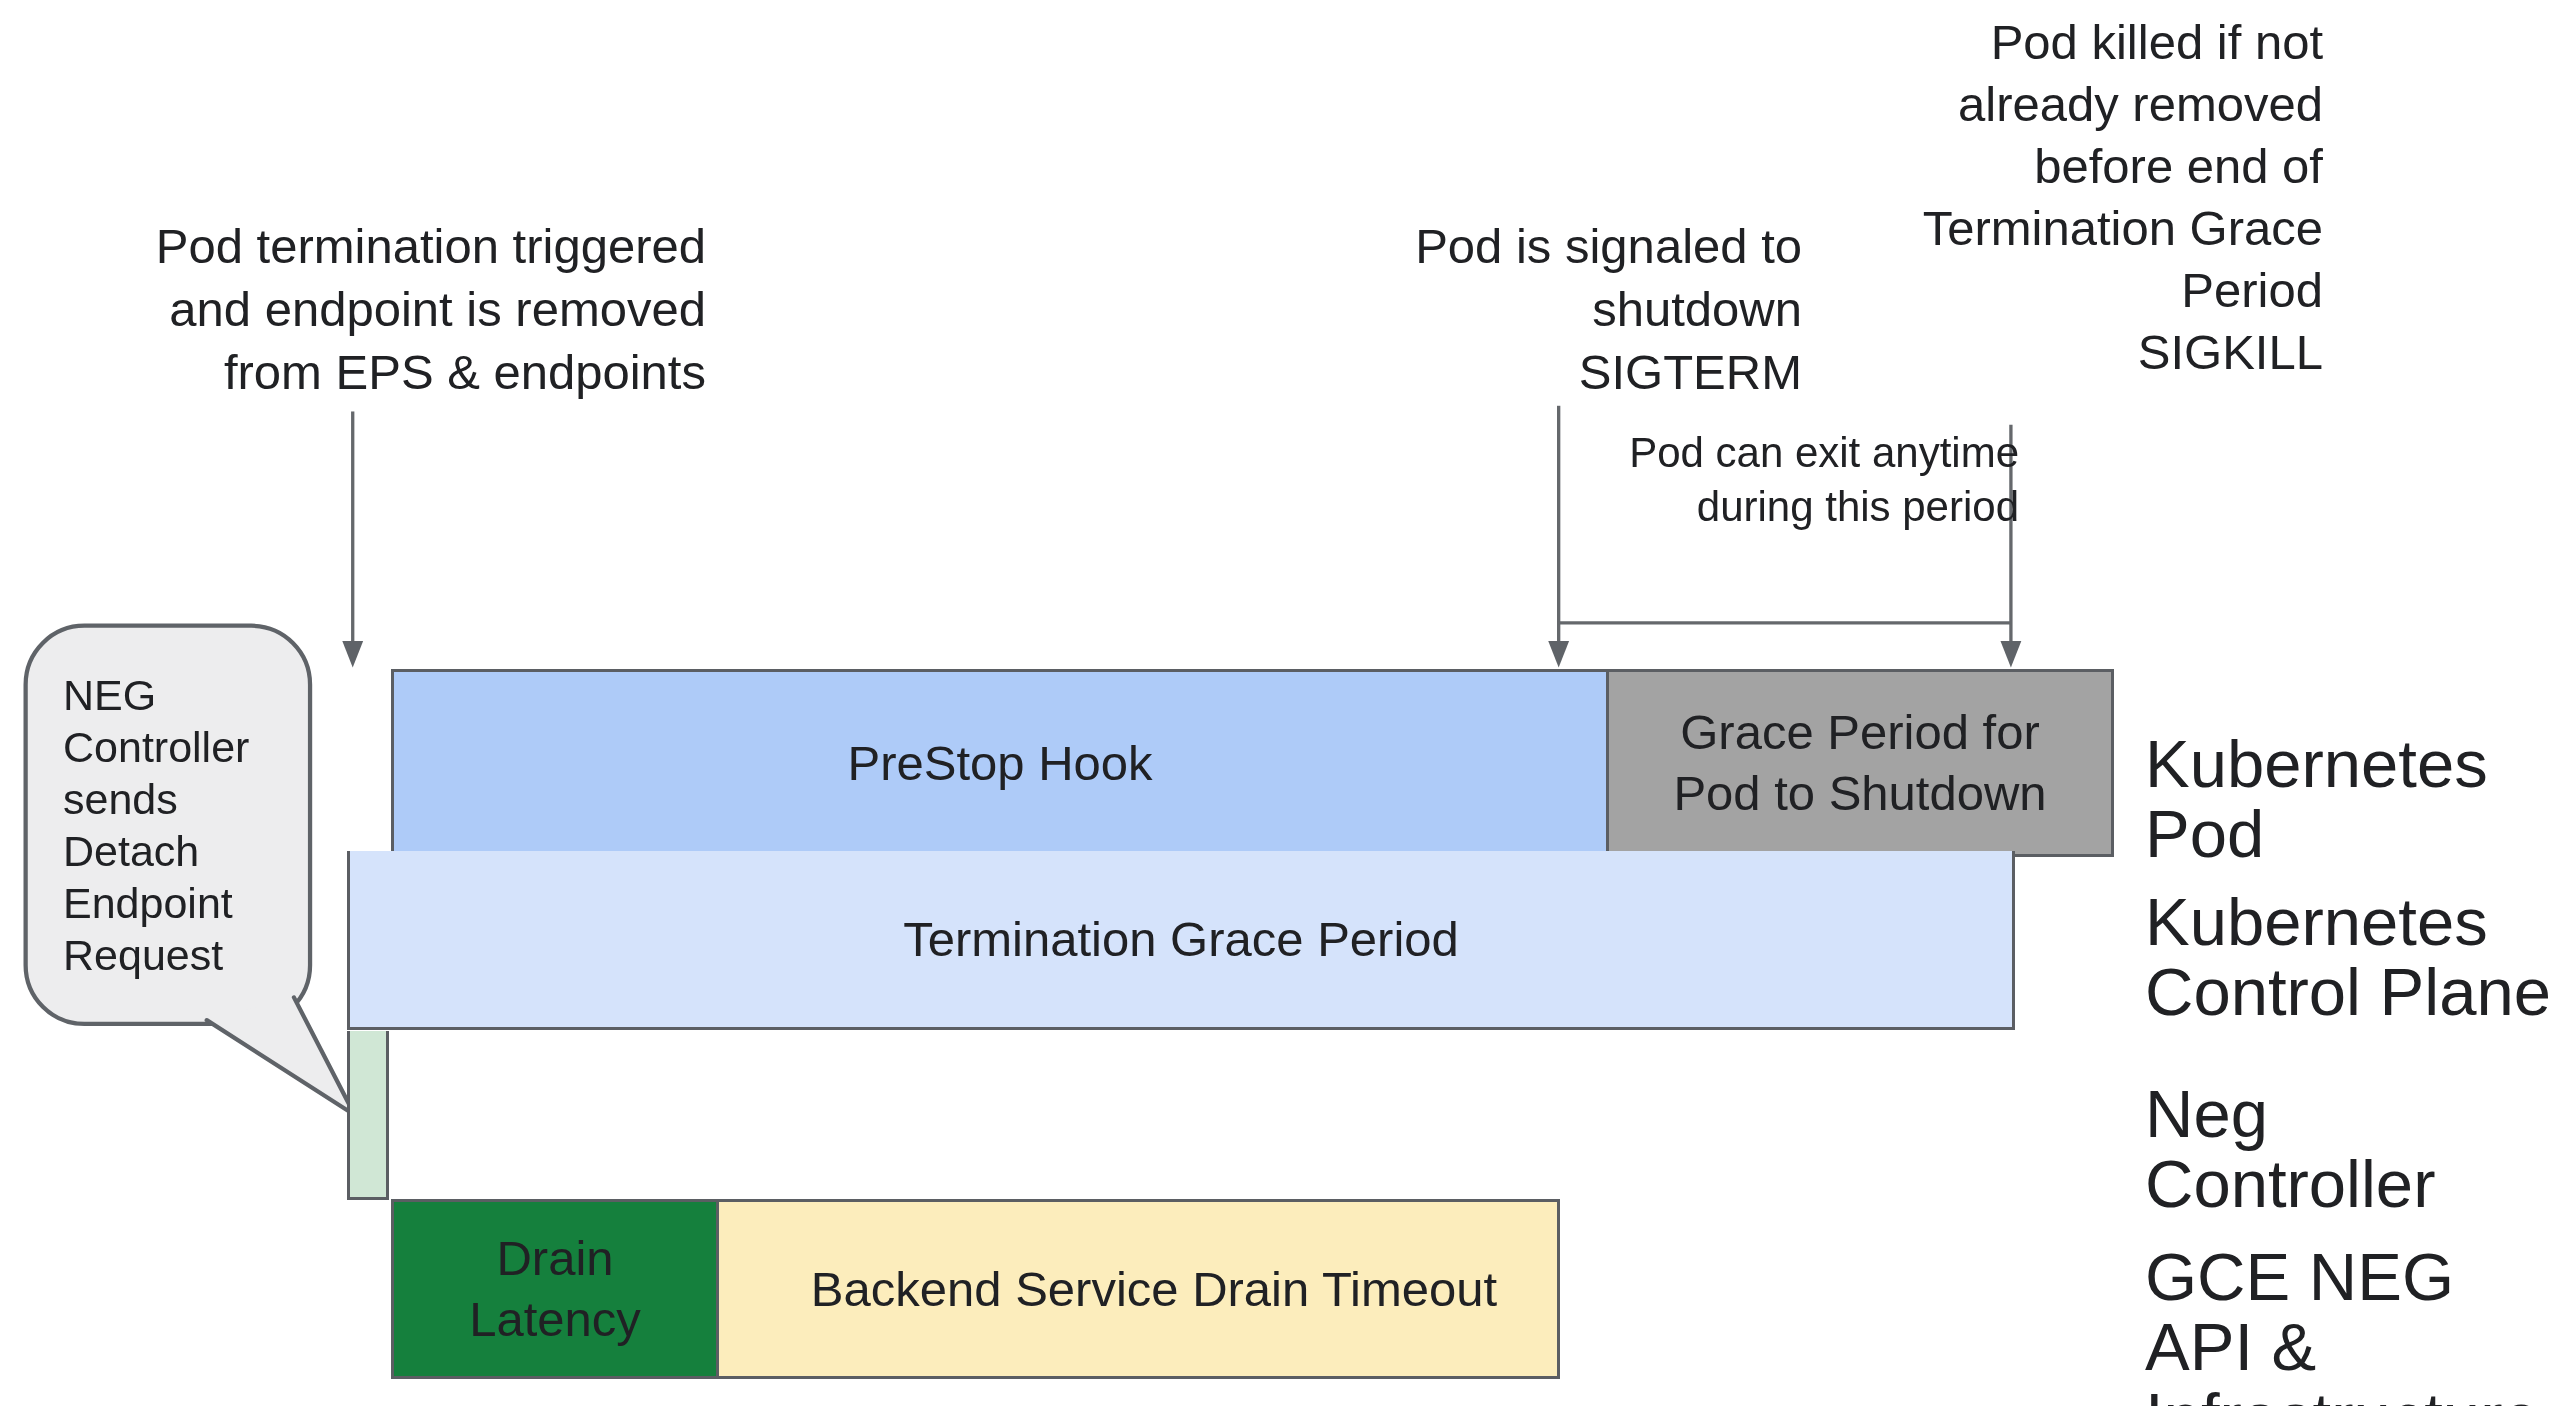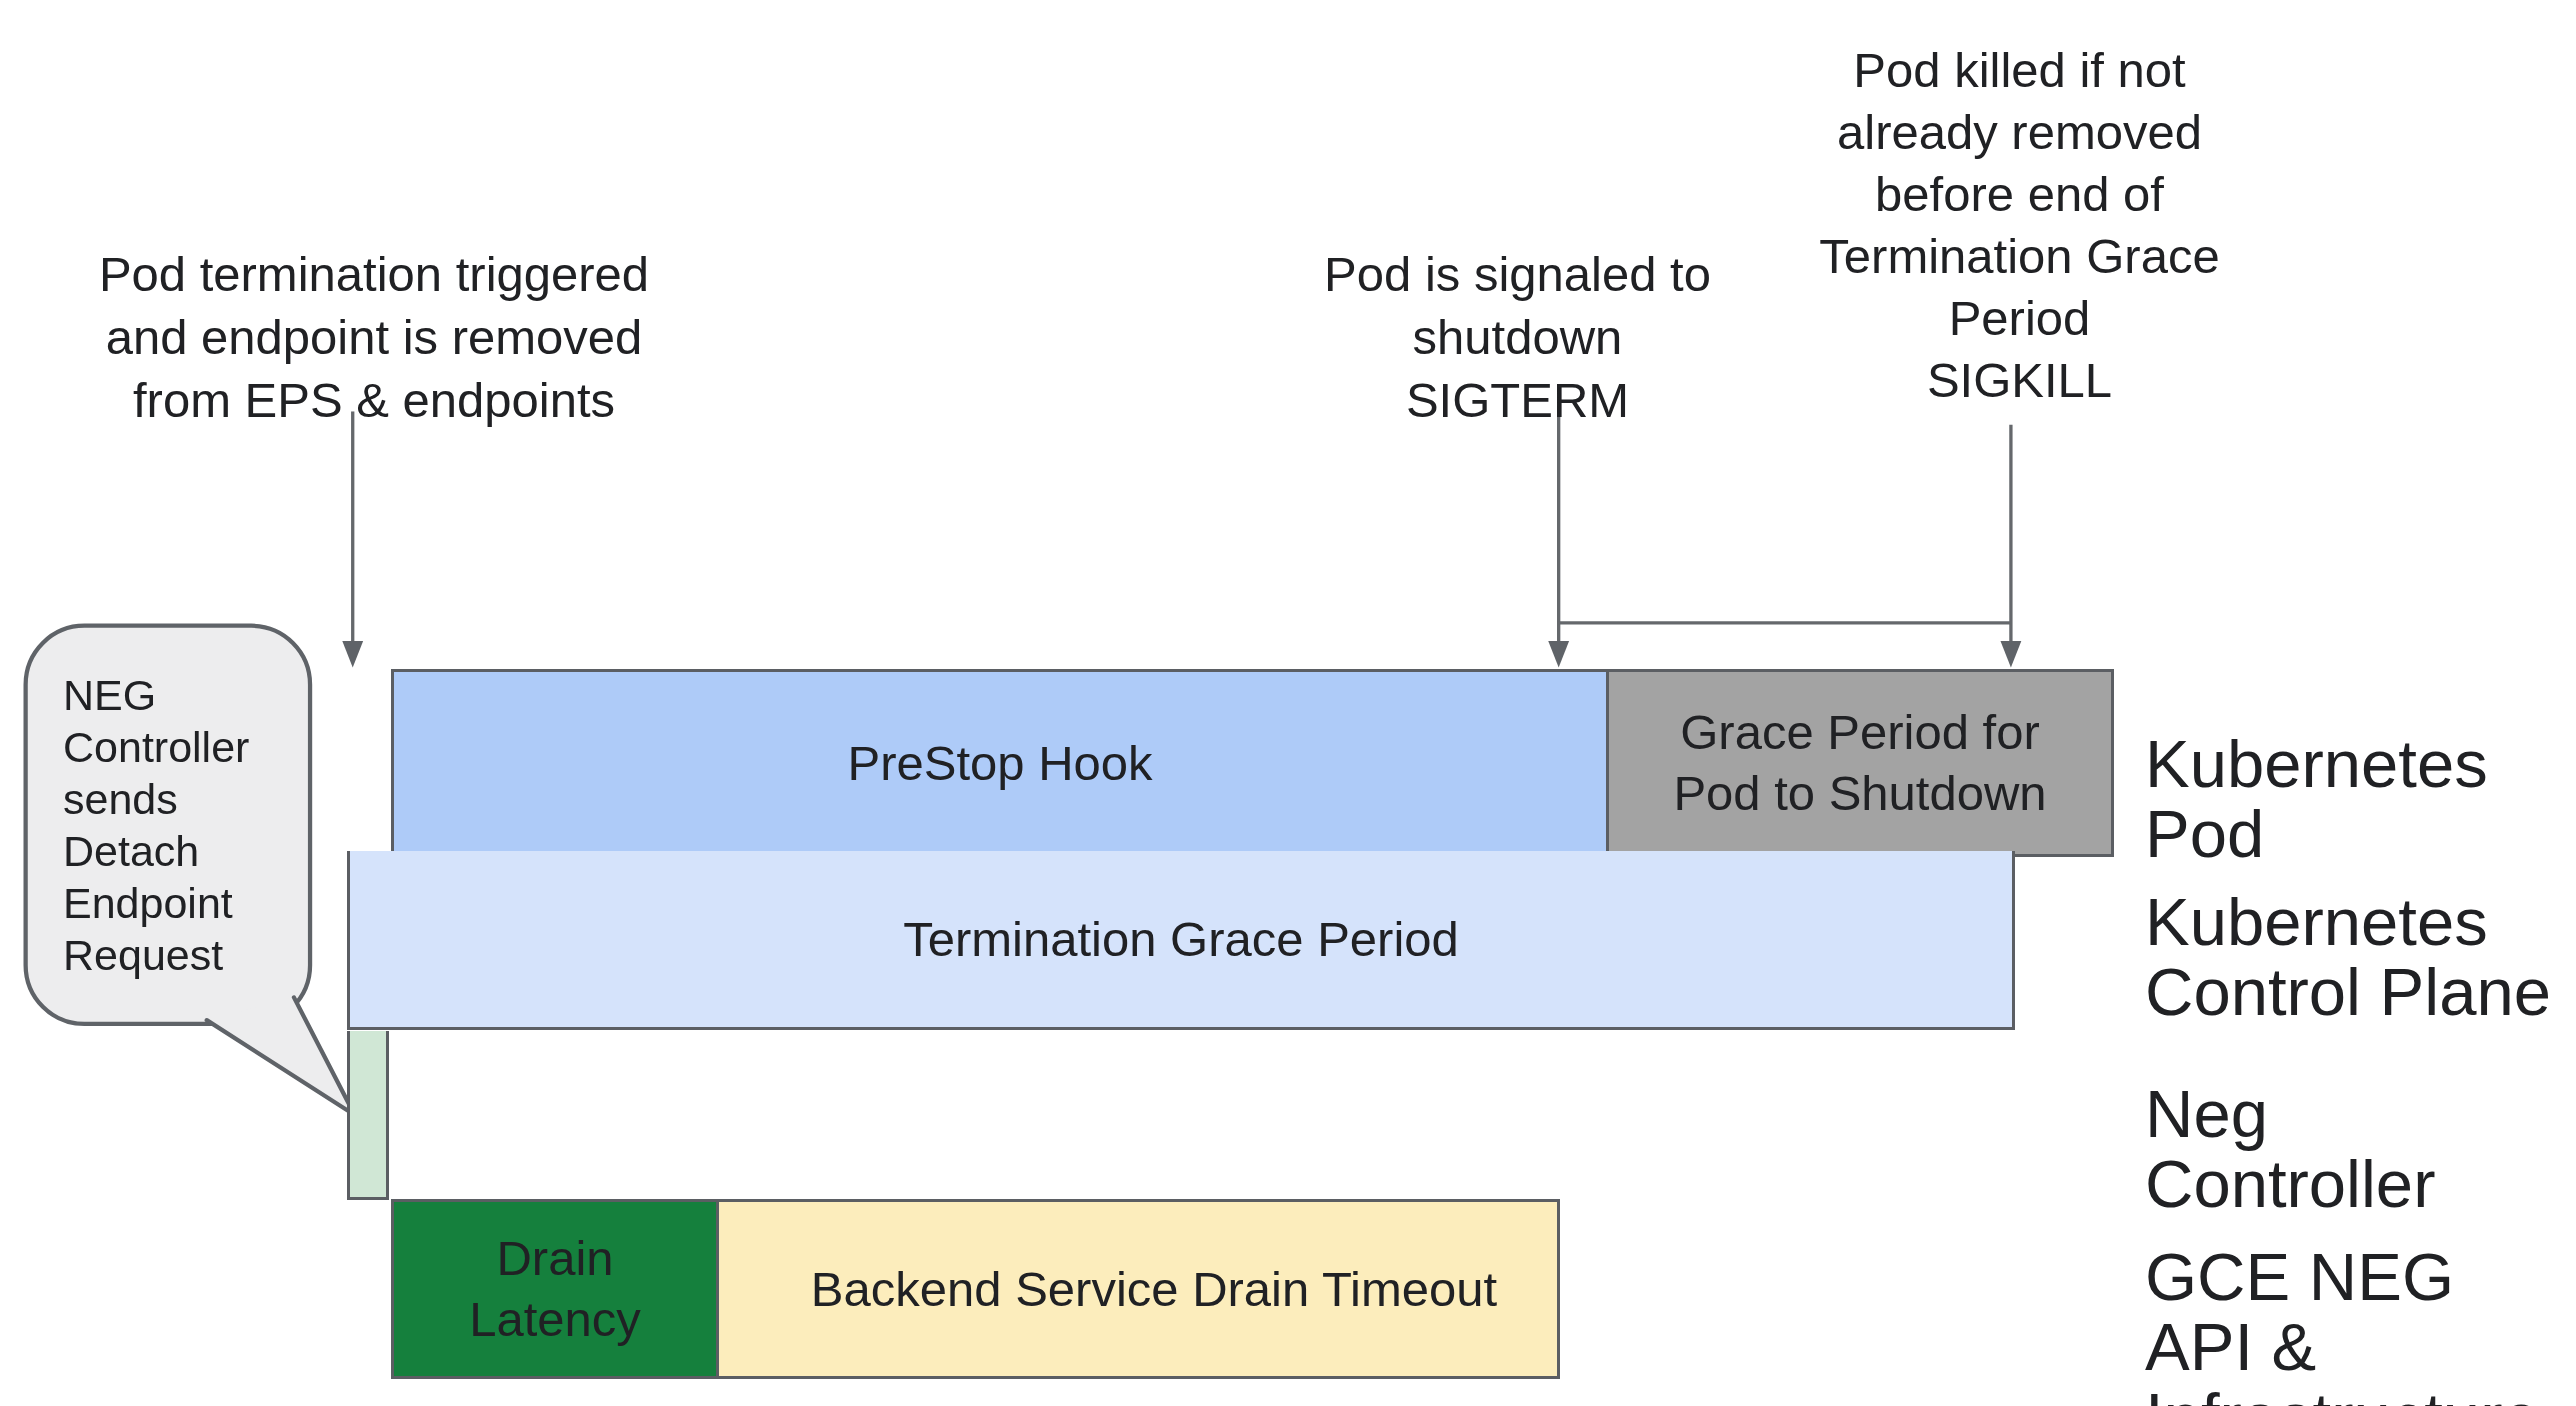--- a/index.html
+++ b/index.html
@@ -9,24 +9,23 @@
     height: 1406px;
     background: #ffffff;
     font-family: "Liberation Sans", "DejaVu Sans", sans-serif;
     color: #202124;
     overflow: hidden;
   }
   .abs { position: absolute; box-sizing: border-box; }
   .annotation {
     font-size: 49px;
     line-height: 63px;
-    text-align: center;
+    text-align: right;
     white-space: pre-line;
     z-index: 3;
-    margin-top: 28px;
   }
   .annotation.small {
     font-size: 42px;
     line-height: 54px;
   }
   .bar {
     border: 3.8px solid #5b5e63;
     display: flex;
     align-items: center;
     justify-content: center;
@@ -90,20 +89,22 @@
 shutdown
 SIGTERM</div>
 
   <div class="abs annotation" style="left:1716px; top:11.4px; width:607px; line-height:62px;">Pod killed if not
 already removed
 before end of
 Termination Grace
 Period
 SIGKILL</div>
 
+  <div class="abs annotation small" style="left:1545px; top:426px; width:474px;">Pod can exit anytime
+during this period</div>
 
   <div class="abs bubble-text" style="left:63px; top:669px; width:237px;">NEG
 Controller
 sends
 Detach
 Endpoint
 Request</div>
 
   <div class="abs row" style="left:347px; top:669px;padding-left:44px;">
     <div class="bar" style="width: 1212px; height: 182px; background-color: rgb(174, 203, 248);">PreStop Hook</div>

